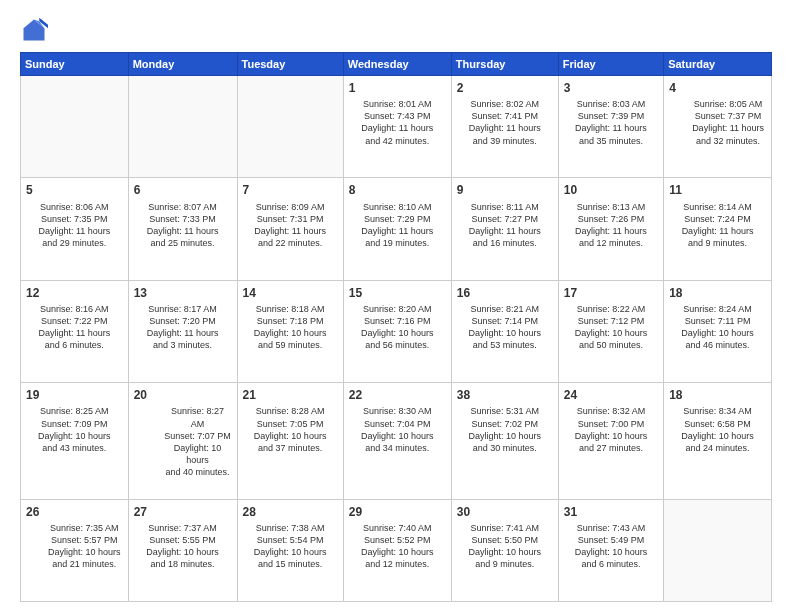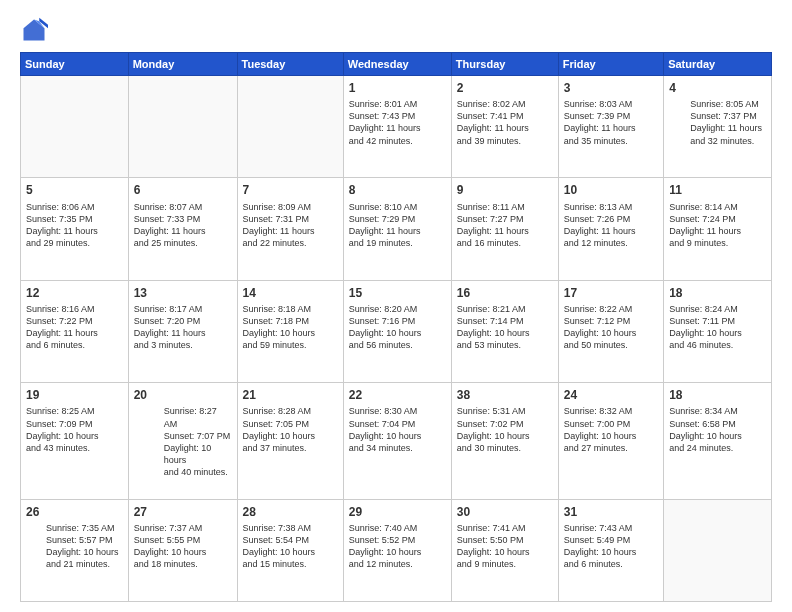--- a/index.html
+++ b/index.html
@@ -72,20 +72,21 @@
     }
     .day-num {
       font-size: 12px;
       font-weight: bold;
       margin-bottom: 2px;
     }
     .day-info {
       font-size: 9px;
       color: #333;
       line-height: 1.35;
+      text-align: center;
     }
     .empty-cell {
       background: #f9f9f9;
     }
     table {
       width: 100%;
       border-collapse: collapse;
       padding-left: 36px;
     }
     tr { }

